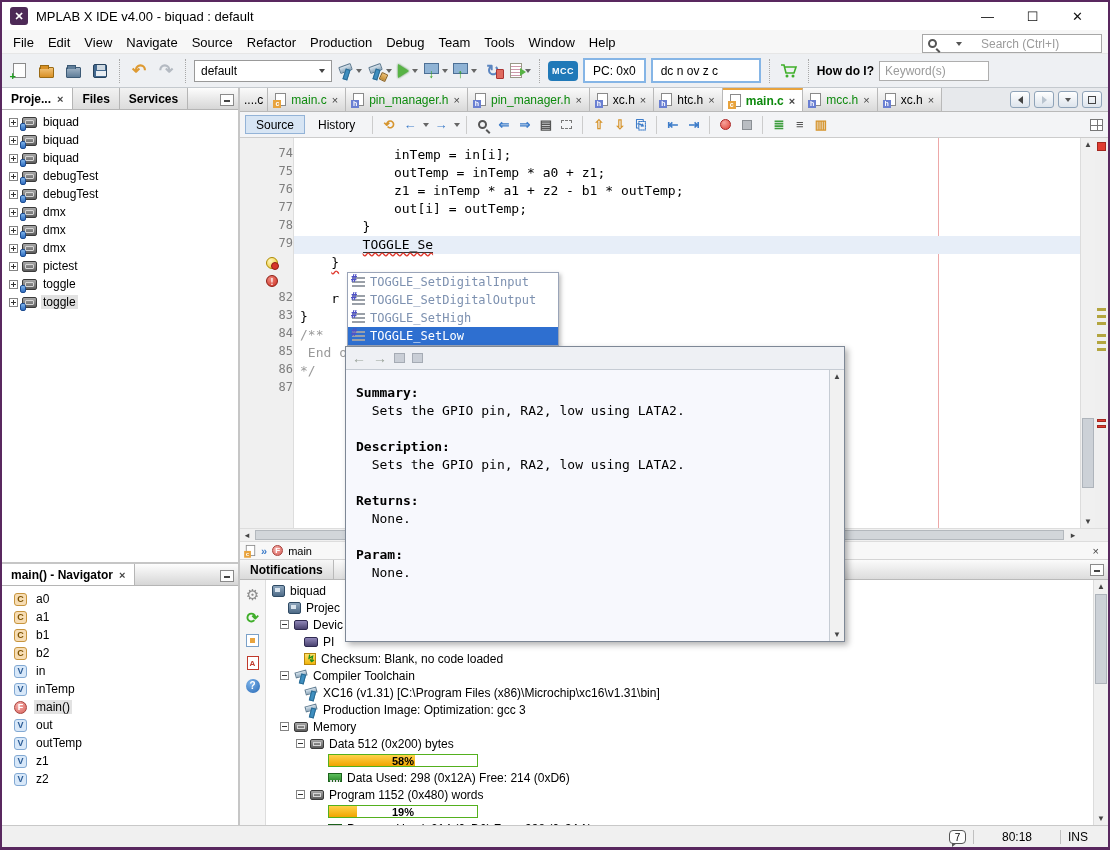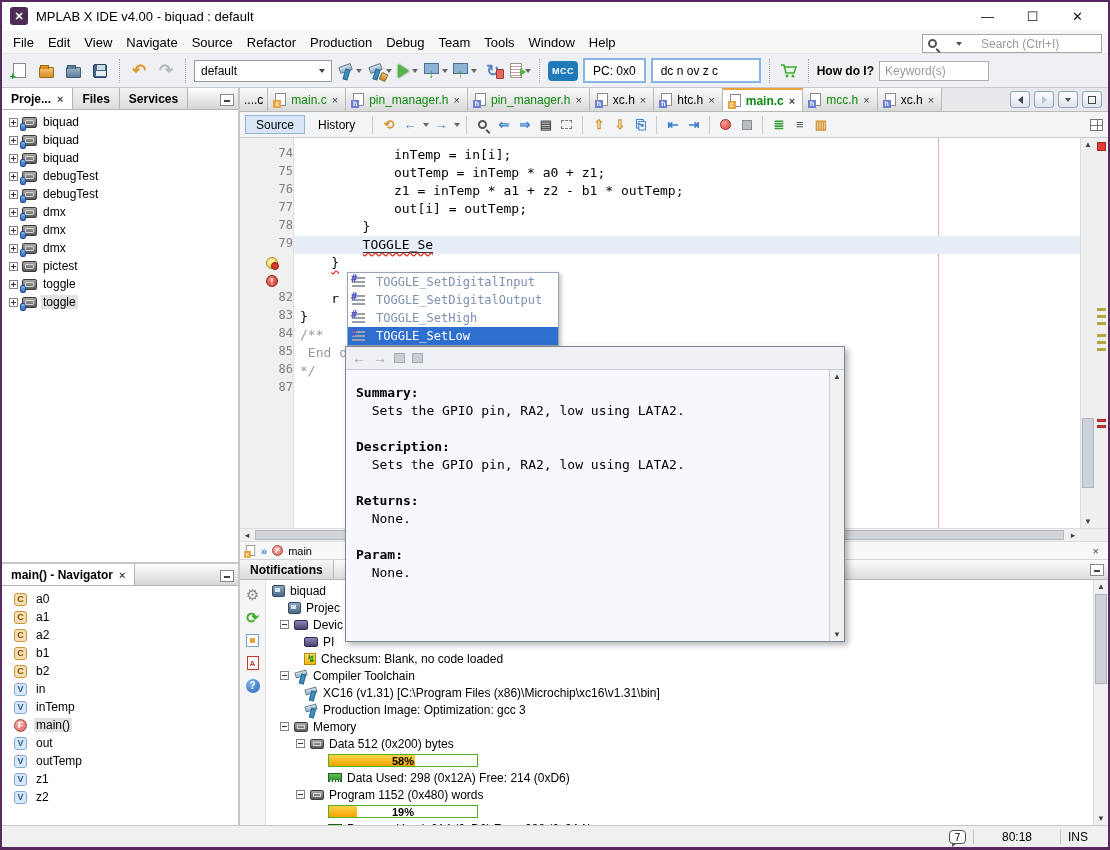--- a/index.html
+++ b/index.html
@@ -188,21 +188,21 @@
   .i-ram{width:14px;height:9px;background:linear-gradient(#5cbf5c,#2e8b2e);border:1px solid #1c611c;position:relative;flex:none}
   .i-ram::after{content:"";position:absolute;left:1px;right:1px;bottom:-1px;height:2px;background:repeating-linear-gradient(90deg,#dedede 0 2px,#1c611c 2px 3px)}
   .bbar{width:150px;height:13px;border:1px solid #54b01e;background:#fff;position:relative;font-size:11px;font-weight:bold}
   .bfill{position:absolute;left:0;top:0;bottom:0;background:linear-gradient(#ffd24a,#f0a500)}
   .blabel{position:absolute;inset:0;text-align:center;line-height:12px}
   .bpscroll{width:15px;flex:none;background:#f0f0f0;border-left:1px solid #dcdcdc;position:relative}
   .bpthumb{position:absolute;left:1px;right:1px;top:14px;height:90px;background:#ccd1d7;border:1px solid #aeb4bb}
 
   
   .popup-comp{position:absolute;left:107px;top:184px;width:212px;background:#fff;border:1px solid #9aa4b8;z-index:30;box-shadow:2px 2px 4px rgba(0,0,0,.25)}
-  .comprow{height:18px;display:flex;align-items:center;gap:11px;padding:0 4px;font-family:"DejaVu Sans Mono",monospace;font-size:12px;color:#7d91b0;white-space:nowrap}
+  .comprow{height:18px;display:flex;align-items:center;gap:5px;padding:0 4px;font-family:"DejaVu Sans Mono",monospace;font-size:12px;color:#7d91b0;white-space:nowrap}
   .comprow.sel{background:#2e6fd0;color:#fff}
   .i-macro{width:13px;height:11px;background:repeating-linear-gradient(#9aa0a8 0 2px,transparent 2px 4px);position:relative;flex:none}
   .i-macro::before{content:"#";position:absolute;left:-1px;top:-4px;color:#4f52c8;font-size:10px;font-weight:bold}
 
   .popup-doc{position:absolute;left:105px;top:258px;width:500px;height:296px;background:#f7f8fd;border:1px solid #7e8896;z-index:40;display:flex;flex-direction:column;box-shadow:3px 3px 6px rgba(0,0,0,.3)}
   .dtoolbar{height:22px;flex:none;background:#eef0f4;display:flex;align-items:center;gap:7px;padding:0 6px}
   .darr{color:#9aa39a;font-size:14px;font-weight:bold;line-height:16px}
   .ddoc{width:11px;height:10px;background:#c9ced6;border:1px solid #a5abb4}
   .dbody{flex:1;display:flex;min-height:0;border-top:1px solid #c6ccd4}
   .dcontent{flex:1;padding:14px 10px;font-family:"DejaVu Sans Mono",monospace;font-size:13px;line-height:18px;overflow:hidden}
@@ -436,24 +436,20 @@
           <div class="nrow">
               <span class="ibadge c"></span>
               <span class="nlabel">a0</span>
             </div>
           <div class="nrow">
               <span class="ibadge c"></span>
               <span class="nlabel">a1</span>
             </div>
           <div class="nrow">
               <span class="ibadge c"></span>
-              <span class="nlabel">a2</span>
-            </div>
-          <div class="nrow">
-              <span class="ibadge c"></span>
               <span class="nlabel">b1</span>
             </div>
           <div class="nrow">
               <span class="ibadge c"></span>
               <span class="nlabel">b2</span>
             </div>
           <div class="nrow">
               <span class="ibadge v"></span>
               <span class="nlabel">in</span>
             </div>

